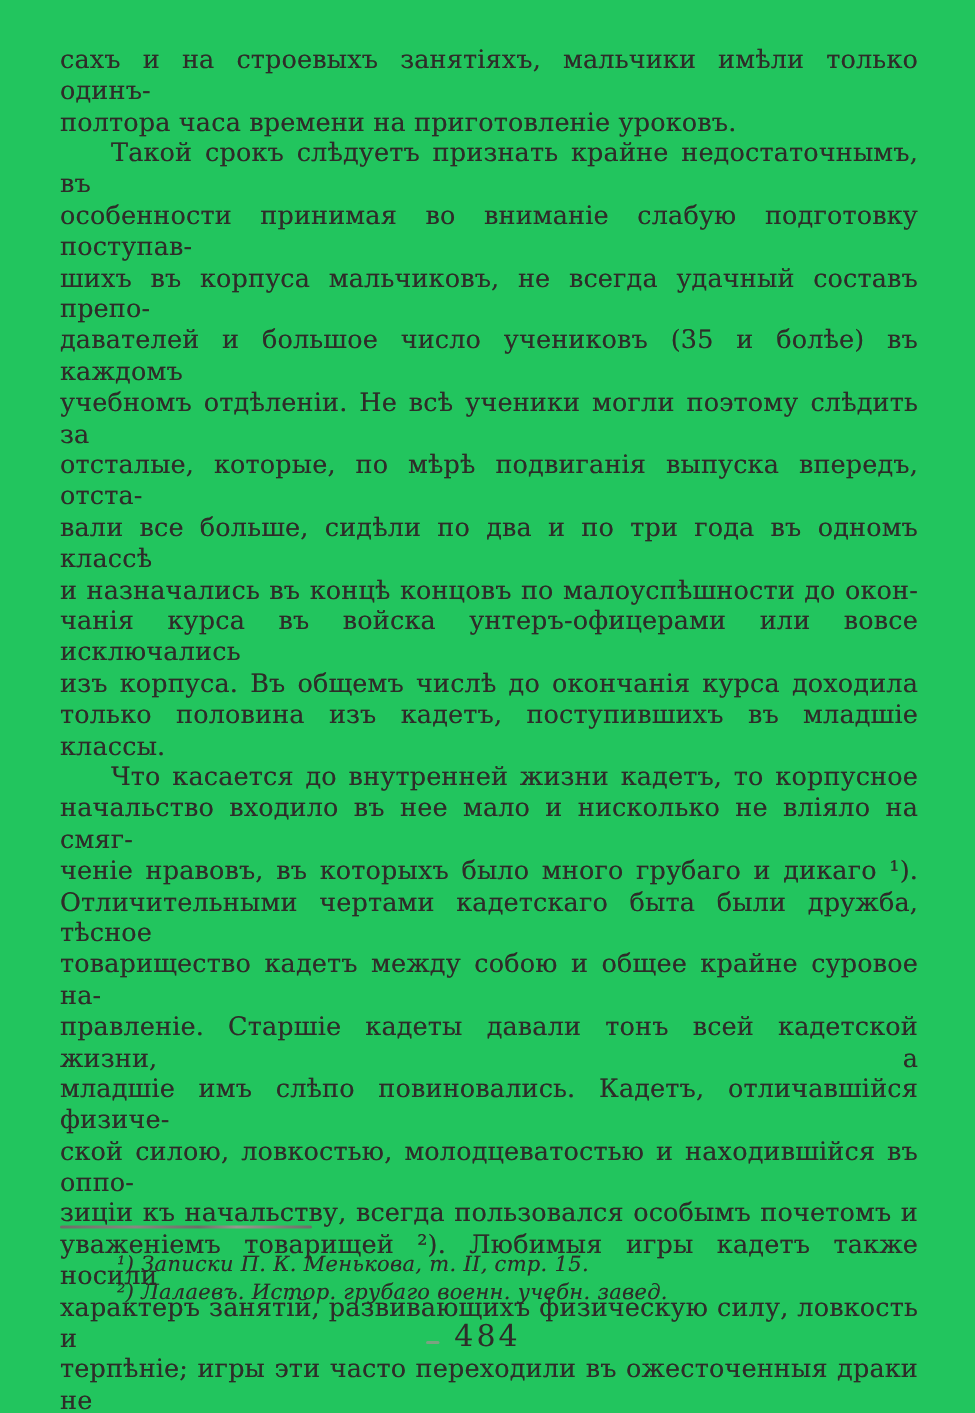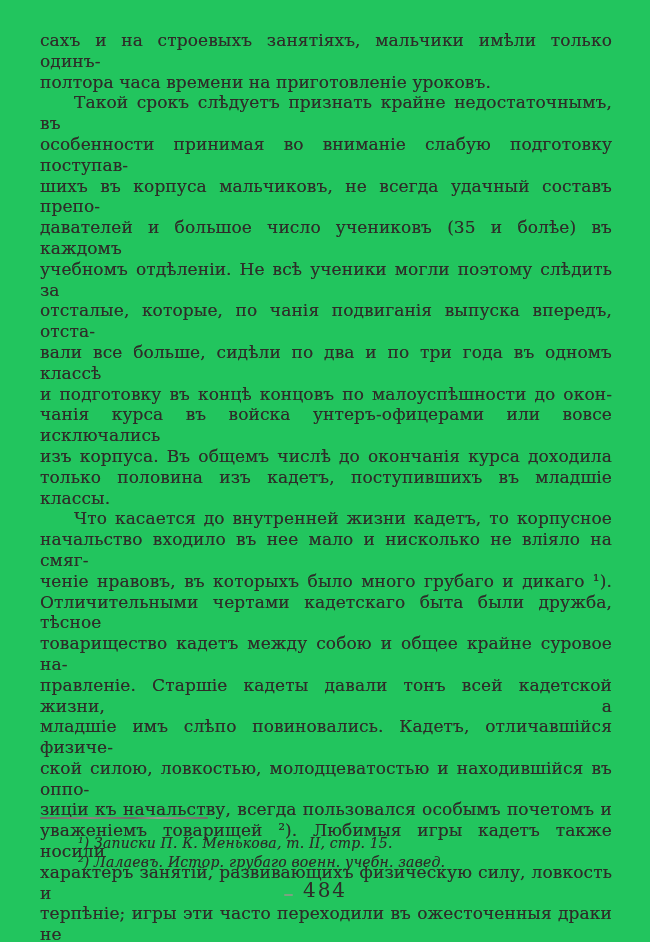--- a/index.html
+++ b/index.html
@@ -82,23 +82,23 @@
 
 <div class="page">
   <div class="body-text">
       <div class="line">сахъ и на строевыхъ занятіяхъ, мальчики имѣли только одинъ-</div>
       <div class="line endline">полтора часа времени на приготовленіе уроковъ.</div>
       <div class="line indent">Такой срокъ слѣдуетъ признать крайне недостаточнымъ, въ</div>
       <div class="line">особенности принимая во вниманіе слабую подготовку поступав-</div>
       <div class="line">шихъ въ корпуса мальчиковъ, не всегда удачный составъ препо-</div>
       <div class="line">давателей и большое число учениковъ (35 и болѣе) въ каждомъ</div>
       <div class="line">учебномъ отдѣленіи. Не всѣ ученики могли поэтому слѣдить за</div>
-      <div class="line">отсталые, которые, по чанія подвиганія выпуска впередъ, отста-</div>
+      <div class="line">отсталые, которые, по мѣрѣ подвиганія выпуска впередъ, отста-</div>
       <div class="line">вали все больше, сидѣли по два и по три года въ одномъ классѣ</div>
-      <div class="line">и подготовку въ концѣ концовъ по малоуспѣшности до окон-</div>
+      <div class="line">и назначались въ концѣ концовъ по малоуспѣшности до окон-</div>
       <div class="line">чанія курса въ войска унтеръ-офицерами или вовсе исключались</div>
       <div class="line">изъ корпуса. Въ общемъ числѣ до окончанія курса доходила</div>
       <div class="line">только половина изъ кадетъ, поступившихъ въ младшіе классы.</div>
       <div class="line indent">Что касается до внутренней жизни кадетъ, то корпусное</div>
       <div class="line">начальство входило въ нее мало и нисколько не вліяло на смяг-</div>
       <div class="line">ченіе нравовъ, въ которыхъ было много грубаго и дикаго ¹).</div>
       <div class="line">Отличительными чертами кадетскаго быта были дружба, тѣсное</div>
       <div class="line">товарищество кадетъ между собою и общее крайне суровое на-</div>
       <div class="line">правленіе. Старшіе кадеты давали тонъ всей кадетской жизни, а</div>
       <div class="line">младшіе имъ слѣпо повиновались. Кадетъ, отличавшійся физиче-</div>

